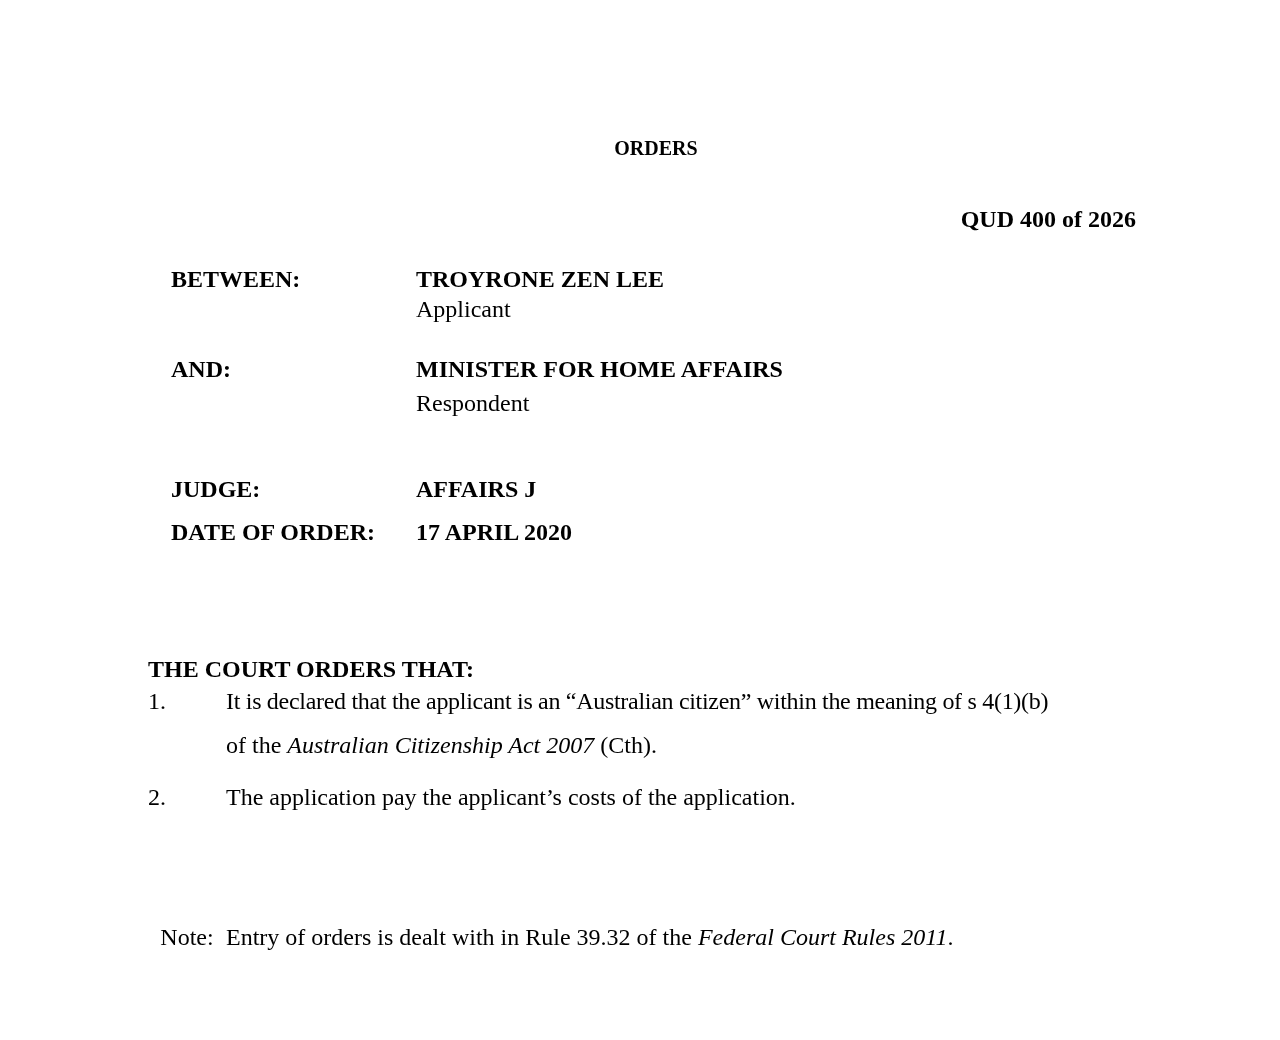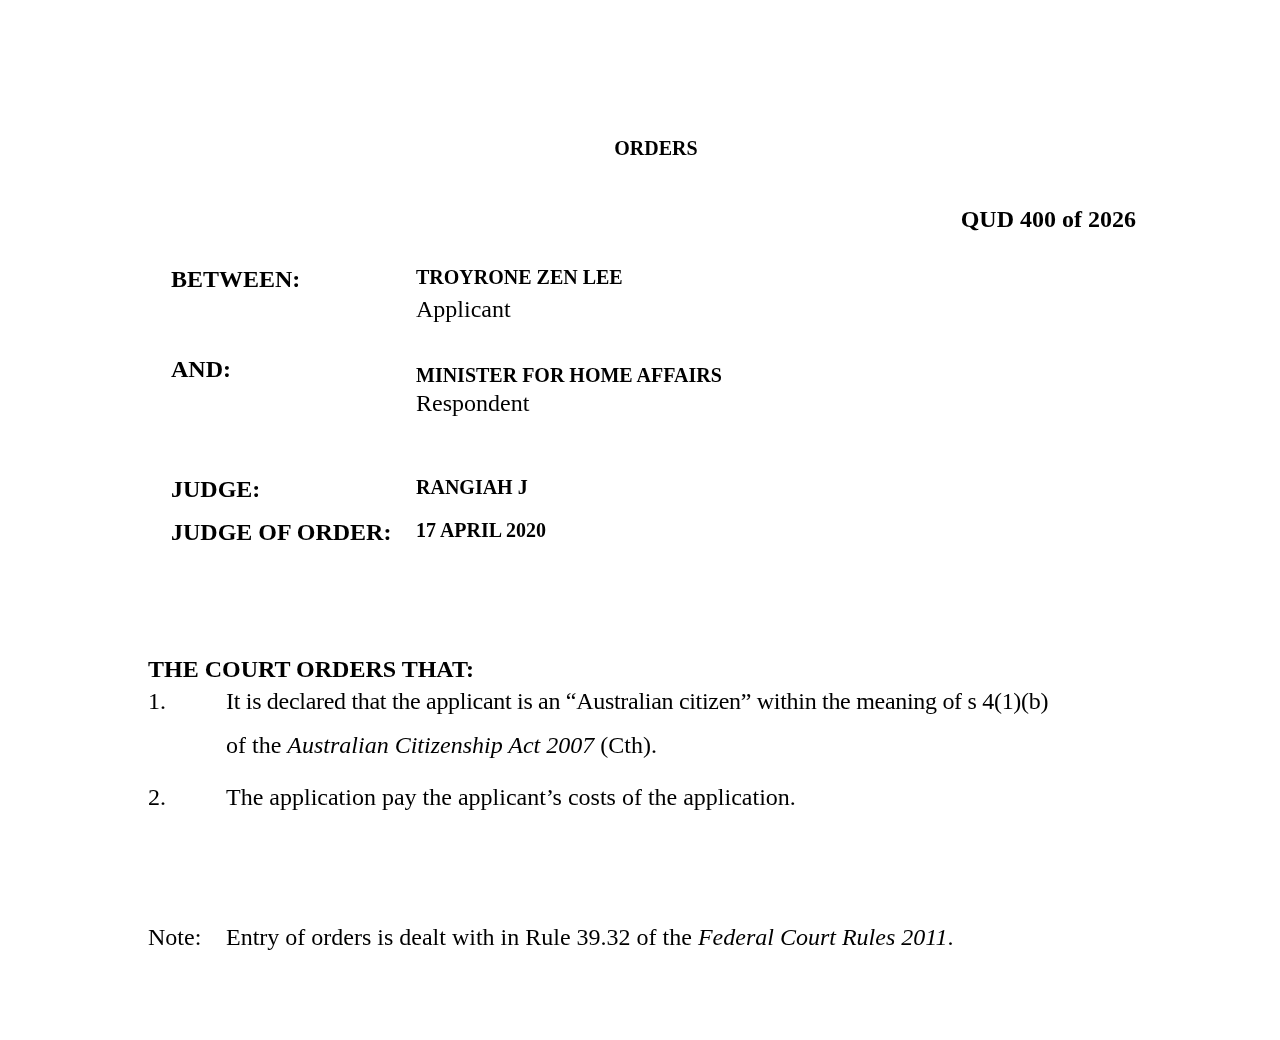--- a/index.html
+++ b/index.html
@@ -6,48 +6,48 @@
   body {
     width: 1280px; height: 1040px; position: relative; overflow: hidden;
     font-family: "Liberation Serif", "DejaVu Serif", serif;
     color: #000;
   }
   .abs { position: absolute; white-space: nowrap; }
   .bold { font-weight: bold; }
   .title { font-size: 20px; left: 0; width: 1272px; text-align: center; top: 137px; padding-left: 20px; }
   .fileno { font-size: 24px; right: 144px; top: 206px; }
   .lbl { font-size: 24px; left: 159px; font-weight: bold; margin-left: 12px; }
-  .val { font-size: 20px; left: 416px; font-weight: bold; }
+  .val { font-size: 24px; left: 416px; font-weight: bold; }
   .role { font-size: 24px; left: 416px; }
   .section { font-size: 24px; left: 148px; top: 620px; font-weight: bold; margin-top: 36px; }
   .num { font-size: 24px; left: 148px; }
   .otext { font-size: 24px; left: 226px; }
-  .note { font-size: 24px; left: 148px; top: 924px; }
+  .note { font-size: 24px; left: 148px; top: 924px; text-align: center; }
   .note .note-label { display: inline-block; width: 78px; }
   i { font-style: italic; }
 </style>
 </head>
 <body>
 
 <div>
   <div class="abs title bold">ORDERS</div>
   <div class="abs fileno bold">QUD 400 of 2026</div>
 
   <div class="abs lbl" style="top:266px">BETWEEN:</div>
   <div class="abs val" style="top:266px">TROYRONE ZEN LEE</div>
   <div class="abs role" style="top:296px">Applicant</div>
 
   <div class="abs lbl" style="top:356px">AND:</div>
-  <div class="abs val" style="top:364px">MINISTER FOR HOME AFFAIRS</div>
+  <div class="abs val" style="top:356px">MINISTER FOR HOME AFFAIRS</div>
   <div class="abs role" style="top:390px">Respondent</div>
 
   <div class="abs lbl" style="top:476px">JUDGE:</div>
-  <div class="abs val" style="top:476px">RANGIAH J</div>
+  <div class="abs val" style="top:476px">AFFAIRS J</div>
 
-  <div class="abs lbl" style="top:519px">JUDGE OF ORDER:</div>
+  <div class="abs lbl" style="top:519px">DATE OF ORDER:</div>
   <div class="abs val" style="top:519px">17 APRIL 2020</div>
 
   <div class="abs section">THE COURT ORDERS THAT:</div>
 
   <div class="abs num" style="top:688px">1.</div>
   <div class="abs otext" style="top:688px; letter-spacing:-0.3px">It is declared that the applicant is an “Australian citizen” within the meaning of s 4(1)(b)</div>
   <div class="abs otext" style="top:732px"><span>of the </span><i>Australian Citizenship Act 2007</i><span> (Cth).</span></div>
 
   <div class="abs num" style="top:784px">2.</div>
   <div class="abs otext" style="top:784px">The application pay the applicant’s costs of the application.</div>

